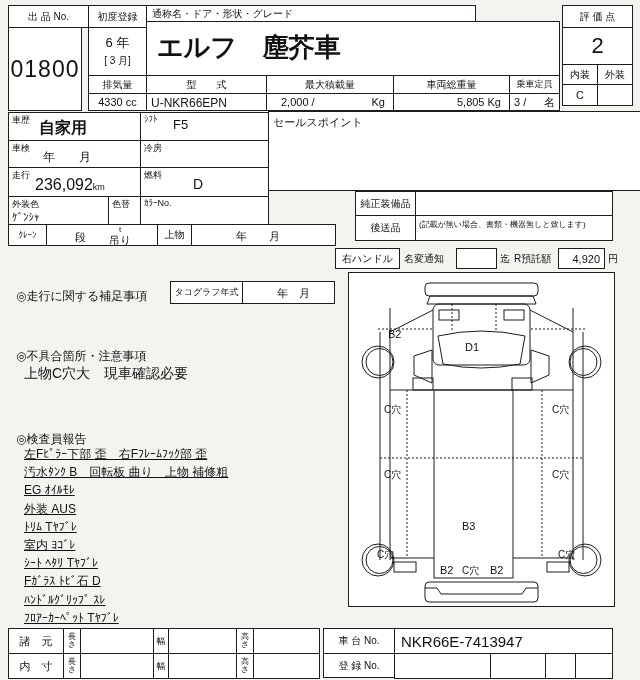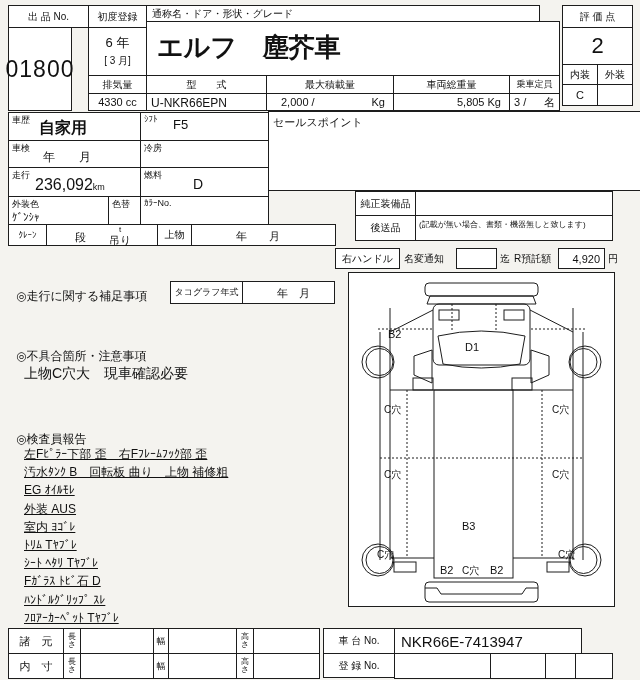--- a/index.html
+++ b/index.html
@@ -20,29 +20,29 @@
   .bold{font-weight:bold}
   .stackchar{ width:11px; font-size:8px; line-height:8px; word-break:break-all; text-align:center; }
   .insp-line{ font-size:12px; line-height:18.2px; white-space:pre;text-decoration:underline; }
   svg { font-family:inherit; }
   svg text { fill:#111; }
 </style>
 </head>
 <body>
 
 <div class="c ctr f10" style="left:8px;top:5px;width:81px;height:23px">出 品 No.</div>
-<div class="c ctr" style="left:8px;top:27px;width:64px;height:84px;font-size:23px;letter-spacing:1px">01800</div>
+<div class="c ctr" style="left:8px;top:27px;width:74px;height:84px;font-size:23px;letter-spacing:1px">01800</div>
 
 <div class="c ctr f10" style="left:88px;top:5px;width:59px;height:23px">初度登録</div>
 <div class="c" style="left:88px;top:27px;width:59px;height:49px">
   <div class="nb f13" style="left:0;top:6px;width:100%;text-align:center">6 年</div>
   <div class="nb f10" style="left:0;top:26px;width:100%;text-align:center">[ 3 月]</div>
 </div>
 
-<div class="c f10" style="left:146px;top:5px;width:394px;height:17px;padding:1px 17px 0 5px">通称名・ドア・形状・グレード</div>
+<div class="c f10" style="left:146px;top:5px;width:330px;height:17px;padding:1px 17px 0 5px">通称名・ドア・形状・グレード</div>
 <div class="c bold" style="left:146px;top:21px;width:414px;height:55px;font-size:26px;padding:8px 0 0 10px">エルフ　塵芥車</div>
 
 <div class="c ctr f10" style="left:88px;top:75px;width:59px;height:19px">排気量</div>
 <div class="c ctr f11" style="left:88px;top:93px;width:59px;height:18px">4330 cc</div>
 
 <div class="c ctr f10" style="left:146px;top:75px;width:121px;height:19px">型　　式</div>
 <div class="c f12" style="left:146px;top:93px;width:121px;height:18px;padding:2px 0 0 4px">U-NKR66EPN</div>
 
 <div class="c ctr f10" style="left:266px;top:75px;width:128px;height:19px">最大積載量</div>
 <div class="c between f11" style="left:266px;top:93px;width:128px;height:18px;padding:0 8px 0 14px">
@@ -136,22 +136,22 @@
 
 <div class="nb f12" style="left:16px;top:348px">◎不具合箇所・注意事項</div>
 <div class="nb f14" style="left:24px;top:365px">上物C穴大　現車確認必要</div>
 
 <div class="nb f12" style="left:16px;top:431px">◎検査員報告</div>
 <div class="nb" style="left:24px;top:445px;width:320px">
   <div class="insp-line">左Fﾋﾟﾗｰ下部 歪　右Fﾌﾚｰﾑﾌｯｸ部 歪</div>
   <div class="insp-line">汚水ﾀﾝｸ B　回転板 曲り　上物 補修粗</div>
   <div class="insp-line">EG ｵｲﾙﾓﾚ</div>
   <div class="insp-line">外装 AUS</div>
+  <div class="insp-line">ﾄﾘﾑ Tﾔﾌﾞﾚ</div>
   <div class="insp-line">室内 ﾖｺﾞﾚ</div>
-  <div class="insp-line">ﾄﾘﾑ Tﾔﾌﾞﾚ</div>
   <div class="insp-line">ｼｰﾄ ﾍﾀﾘ Tﾔﾌﾞﾚ</div>
   <div class="insp-line">Fｶﾞﾗｽ ﾄﾋﾞ石 D</div>
   <div class="insp-line">ﾊﾝﾄﾞﾙｸﾞﾘｯﾌﾟ ｽﾚ</div>
   <div class="insp-line">ﾌﾛｱｰｶｰﾍﾟｯﾄ Tﾔﾌﾞﾚ</div>
 </div>
 
 <svg style="position:absolute;left:348px;top:272px" width="267" height="335" viewBox="0 0 267 335">
   <g fill="none" stroke="#1d1d1d" stroke-width="1">
     <rect x="0.5" y="0.5" width="266" height="334" fill="#fff"></rect>
 
@@ -234,18 +234,18 @@
 </div>
 <div class="c" style="left:80px;top:653px;width:74px;height:26px"></div>
 <div class="c ctr f9" style="left:153px;top:653px;width:16px;height:26px">幅</div>
 <div class="c" style="left:168px;top:653px;width:69px;height:26px"></div>
 <div class="c ctr" style="left:236px;top:653px;width:18px;height:26px">
   <span class="stackchar">高さ</span>
 </div>
 <div class="c" style="left:253px;top:653px;width:67px;height:26px"></div>
 
 <div class="c ctr f10" style="left:323px;top:628px;width:72px;height:26px">車 台 No.</div>
-<div class="c f15" style="left:394px;top:628px;width:188px;height:26px;padding:4px 0 4px 6px">NKR66E-7413947</div>
+<div class="c f15" style="left:394px;top:628px;width:219px;height:26px;padding:4px 0 4px 6px">NKR66E-7413947</div>
 <div class="c ctr f10" style="left:323px;top:653px;width:72px;height:25px">登 録 No.</div>
 <div class="c" style="left:394px;top:653px;width:97px;height:26px"></div>
 <div class="c" style="left:490px;top:653px;width:56px;height:26px"></div>
 <div class="c" style="left:545px;top:653px;width:31px;height:26px"></div>
 <div class="c" style="left:575px;top:653px;width:38px;height:26px"></div>
 
 </body></html>

